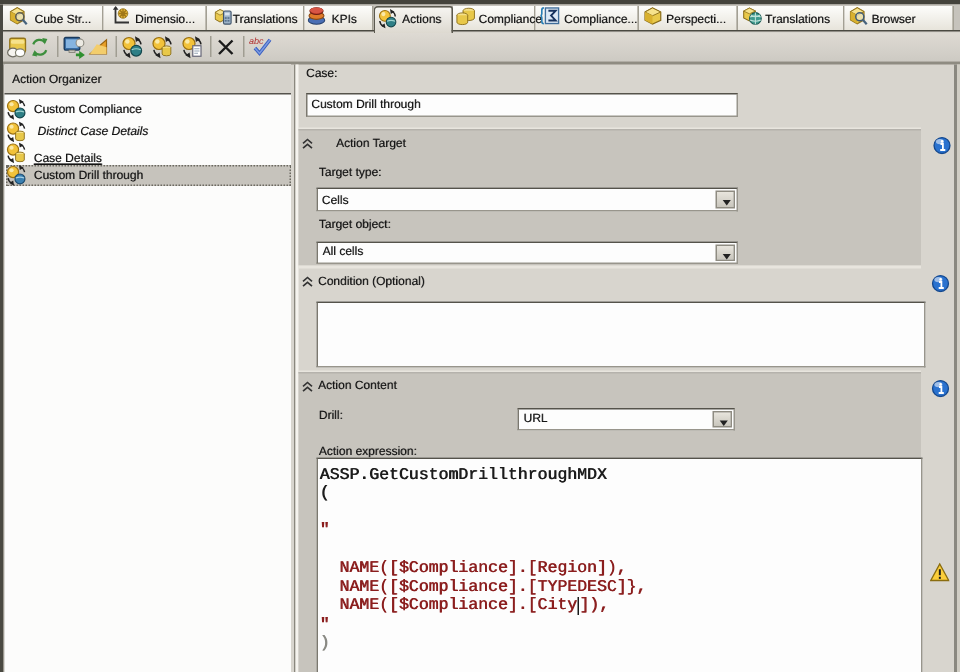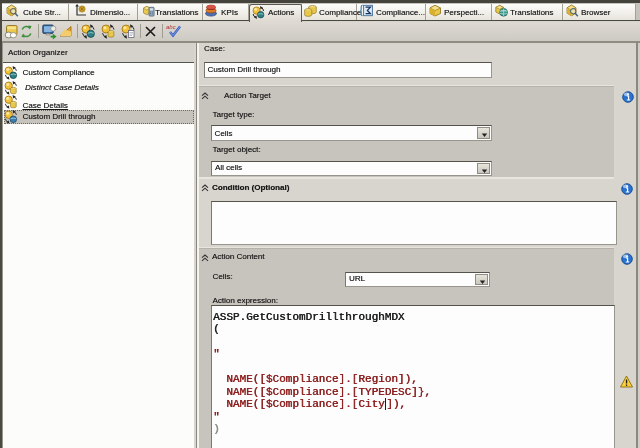--- a/index.html
+++ b/index.html
@@ -278,28 +278,28 @@
         <svg width="9" height="8" viewBox="0 0 9 8">
           <polygon points="1.8,2.4 7.2,2.4 4.5,6" fill="#222"></polygon>
         </svg>
       </div>
   </div>
   <div class="lbl" style="left:215px;top:163.1px;">All cells</div>
 
   <svg class="abs" style="left:200.5px;top:184px;" width="8" height="8" viewBox="0 0 8 8">
     <path d="M1 3.6 L4 1 L7 3.6 M1 6.8 L4 4.2 L7 6.8" stroke="#333" stroke-width="1.1" fill="none"></path>
   </svg>
-  <div class="lbl" style="left:212px;top:183px;font-weight:bold;">Condition (Optional)</div>
+  <div class="lbl" style="left:212px;top:183px;">Condition (Optional)</div>
   <div class="whitebox" style="left:210.5px;top:201px;width:406.5px;height:44px;"></div>
 
   <svg class="abs" style="left:200.5px;top:253.5px;" width="8" height="8" viewBox="0 0 8 8">
     <path d="M1 3.6 L4 1 L7 3.6 M1 6.8 L4 4.2 L7 6.8" stroke="#333" stroke-width="1.1" fill="none"></path>
   </svg>
   <div class="lbl" style="left:212px;top:252.1px;text-align:center;">Action Content</div>
-  <div class="lbl" style="left:212.5px;top:272.1px;">Cells:</div>
+  <div class="lbl" style="left:212.5px;top:272.1px;">Drill:</div>
   <div class="dd" style="left:345px;top:271.5px;width:145px;height:15px;">
     <div class="ddbtn">
         <svg width="9" height="8" viewBox="0 0 9 8">
           <polygon points="1.8,2.4 7.2,2.4 4.5,6" fill="#222"></polygon>
         </svg>
       </div>
   </div>
   <div class="lbl" style="left:349px;top:273.6px;">URL</div>
   <div class="lbl" style="left:212.5px;top:295.5px;">Action expression:</div>
 

